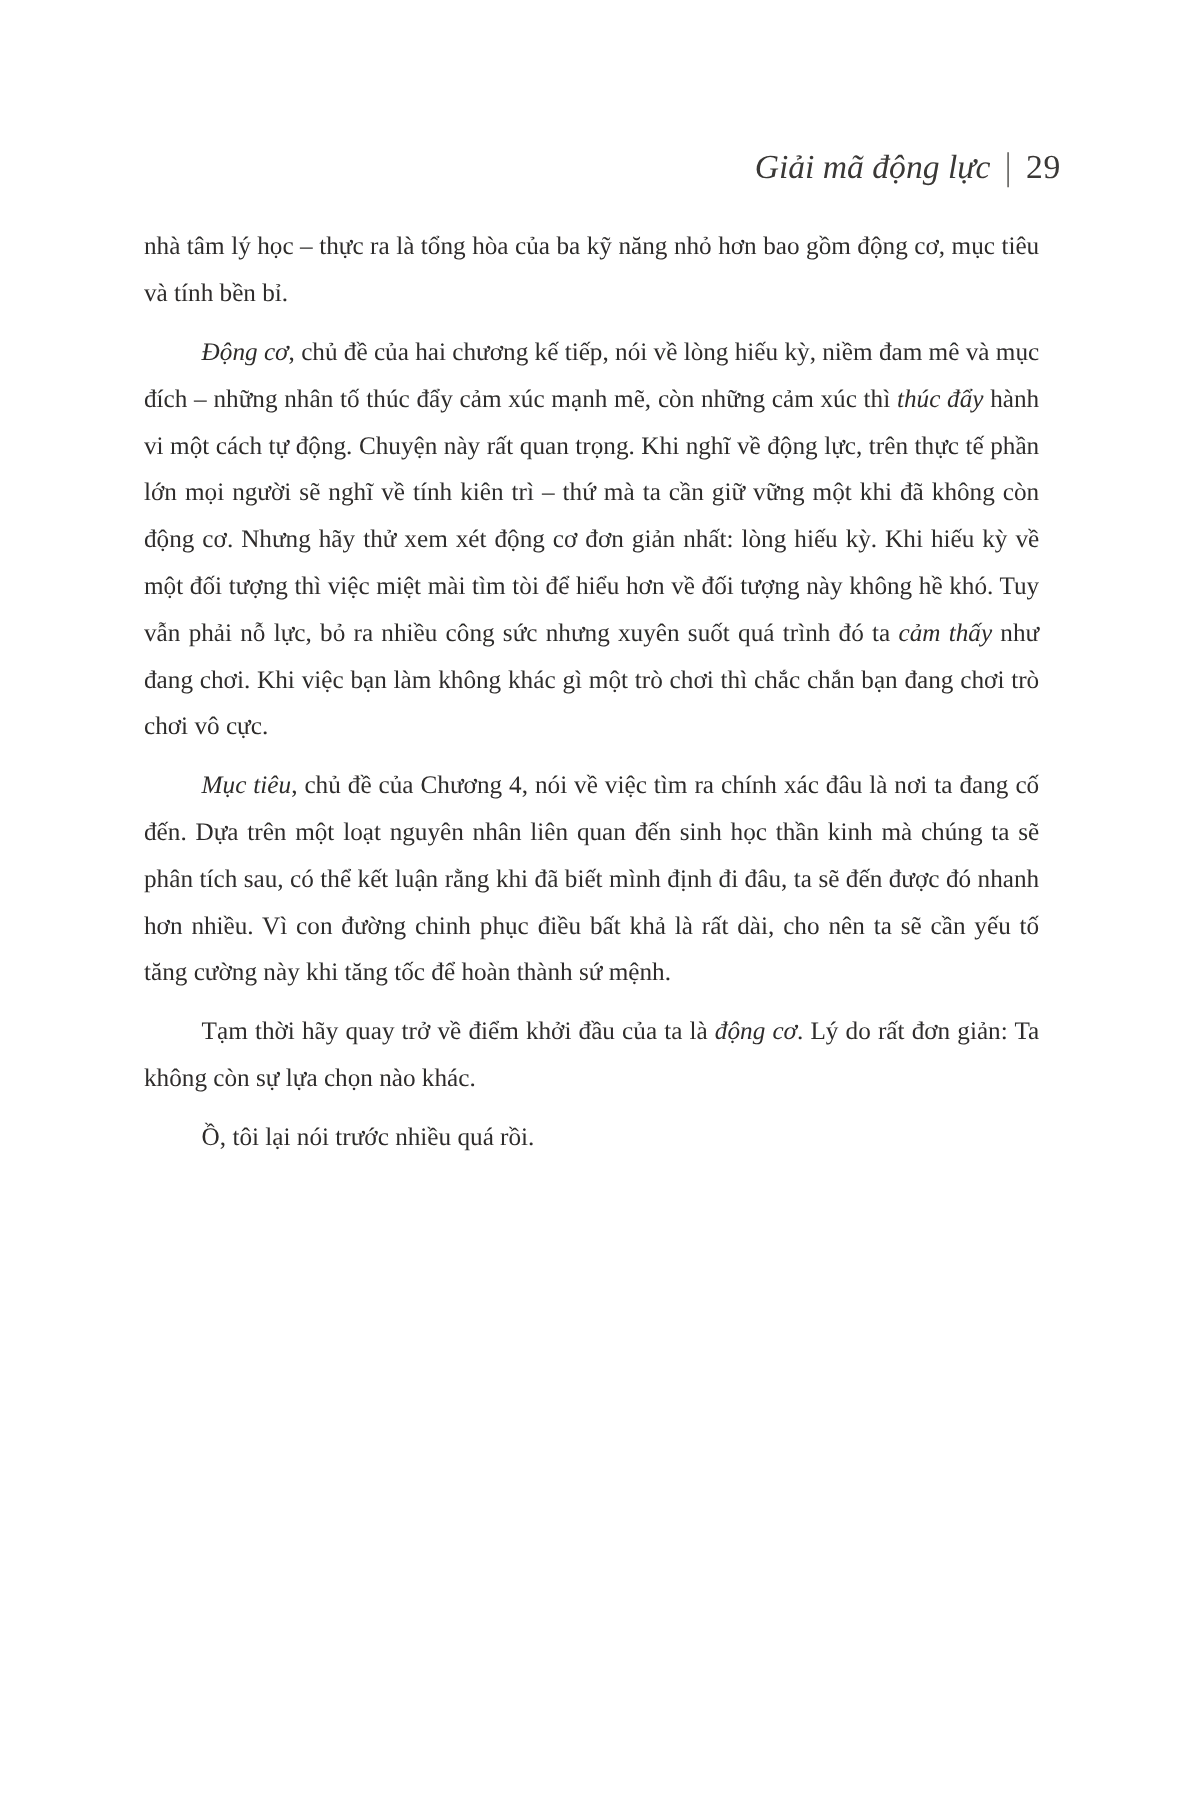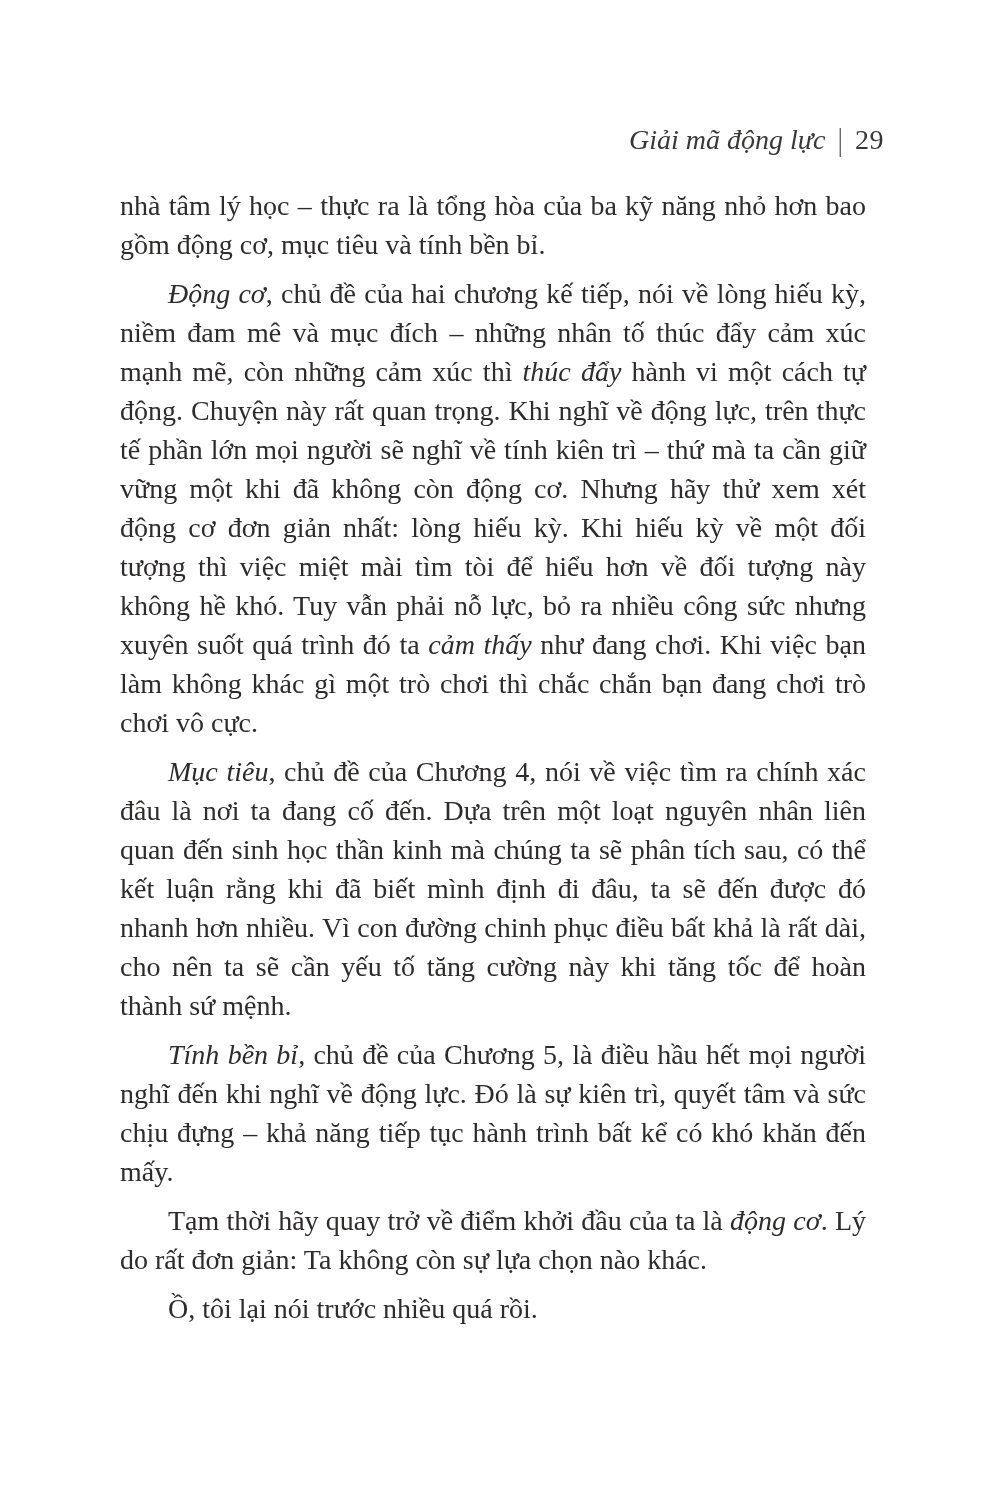--- a/index.html
+++ b/index.html
@@ -43,21 +43,21 @@
   }
   .running-header .pagenum {
     font-style: normal;
     letter-spacing: 0.5px;
   }
   .body-text {
     position: absolute;
     top: 186px;
     left: 120px;
     width: 746px;
-    font-size: 28px;
+    font-size: 21px;
     line-height: 39px;
     text-align: justify;
     text-justify: inter-word;
   }
   .para {
     margin: 0 0 10px 0;
   }
   .para.indent {
     text-indent: 48px;
   }
@@ -73,18 +73,17 @@
   <div class="running-header">
     <span class="title">Giải mã động lực</span>
     <span class="sep">|</span>
     <span class="pagenum">29</span>
   </div>
 
   <div class="body-text" id="body-text">
       <p class="para"><span>nhà tâm lý học – thực ra là tổng hòa của ba kỹ năng nhỏ hơn bao gồm động cơ, mục tiêu và tính bền bỉ.</span></p>
       <p class="para indent"><span class="it">Động cơ</span><span>, chủ đề của hai chương kế tiếp, nói về lòng hiếu kỳ, niềm đam mê và mục đích – những nhân tố thúc đẩy cảm xúc mạnh mẽ, còn những cảm xúc thì </span><span class="it">thúc đẩy</span><span> hành vi một cách tự động. Chuyện này rất quan trọng. Khi nghĩ về động lực, trên thực tế phần lớn mọi người sẽ nghĩ về tính kiên trì – thứ mà ta cần giữ vững một khi đã không còn động cơ. Nhưng hãy thử xem xét động cơ đơn giản nhất: lòng hiếu kỳ. Khi hiếu kỳ về một đối tượng thì việc miệt mài tìm tòi để hiểu hơn về đối tượng này không hề khó. Tuy vẫn phải nỗ lực, bỏ ra nhiều công sức nhưng xuyên suốt quá trình đó ta </span><span class="it">cảm thấy</span><span> như đang chơi. Khi việc bạn làm không khác gì một trò chơi thì chắc chắn bạn đang chơi trò chơi vô cực.</span></p>
       <p class="para indent"><span class="it">Mục tiêu</span><span>, chủ đề của Chương 4, nói về việc tìm ra chính xác đâu là nơi ta đang cố đến. Dựa trên một loạt nguyên nhân liên quan đến sinh học thần kinh mà chúng ta sẽ phân tích sau, có thể kết luận rằng khi đã biết mình định đi đâu, ta sẽ đến được đó nhanh hơn nhiều. Vì con đường chinh phục điều bất khả là rất dài, cho nên ta sẽ cần yếu tố tăng cường này khi tăng tốc để hoàn thành sứ mệnh.</span></p>
-      <p class="para indent"><span class="it">Tính bền bỉ</span><span>, chủ đề của Chương 5, là điều hầu hết mọi người nghĩ đến khi nghĩ về động lực. Đó là sự kiên trì, quyết tâm và sức chịu đựng – khả năng tiếp tục hành trình bất kể có khó khăn đến mấy.</span></p>
       <p class="para indent"><span>Tạm thời hãy quay trở về điểm khởi đầu của ta là </span><span class="it">động cơ</span><span>. Lý do rất đơn giản: Ta không còn sự lựa chọn nào khác.</span></p>
       <p class="para indent"><span>Ồ, tôi lại nói trước nhiều quá rồi.</span></p>
     </div>
 
 </div>
 
 </body></html>

